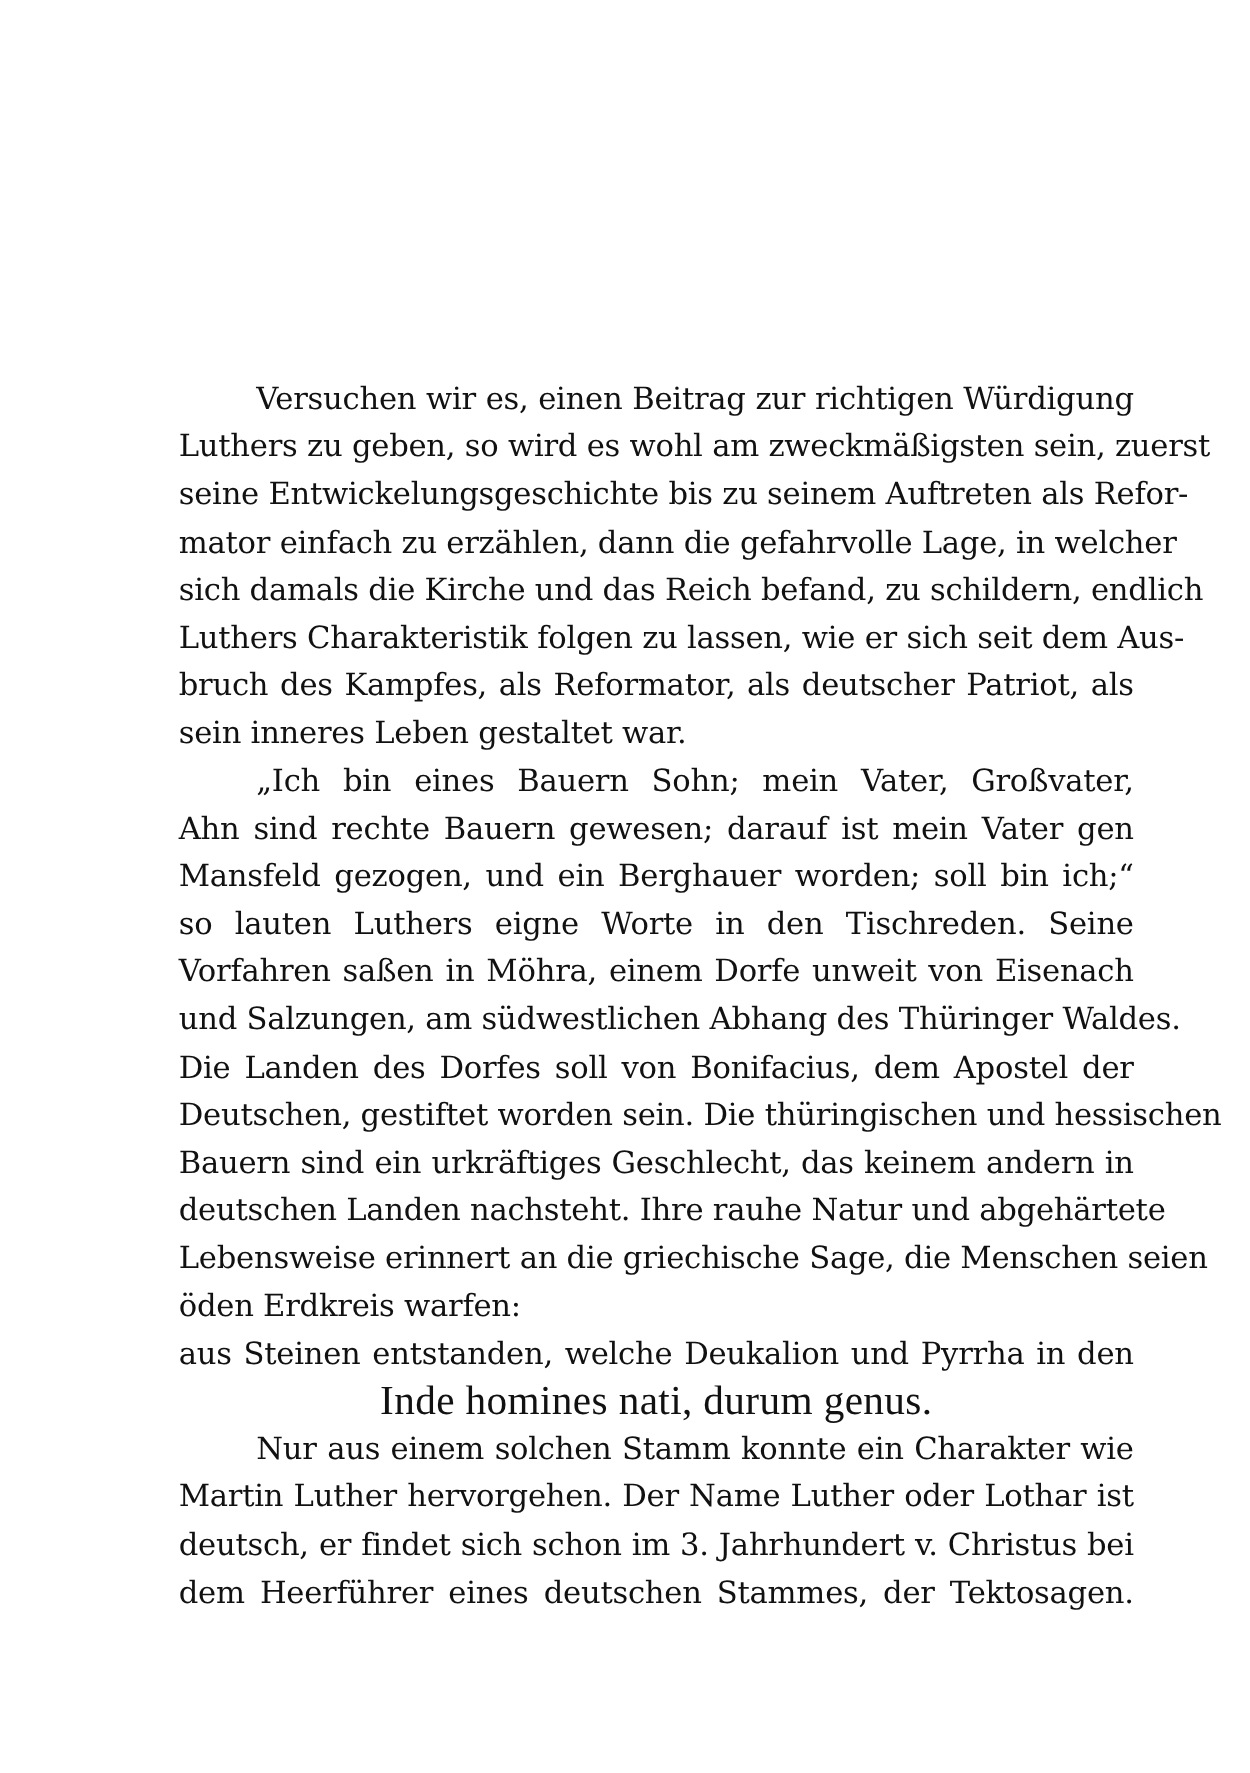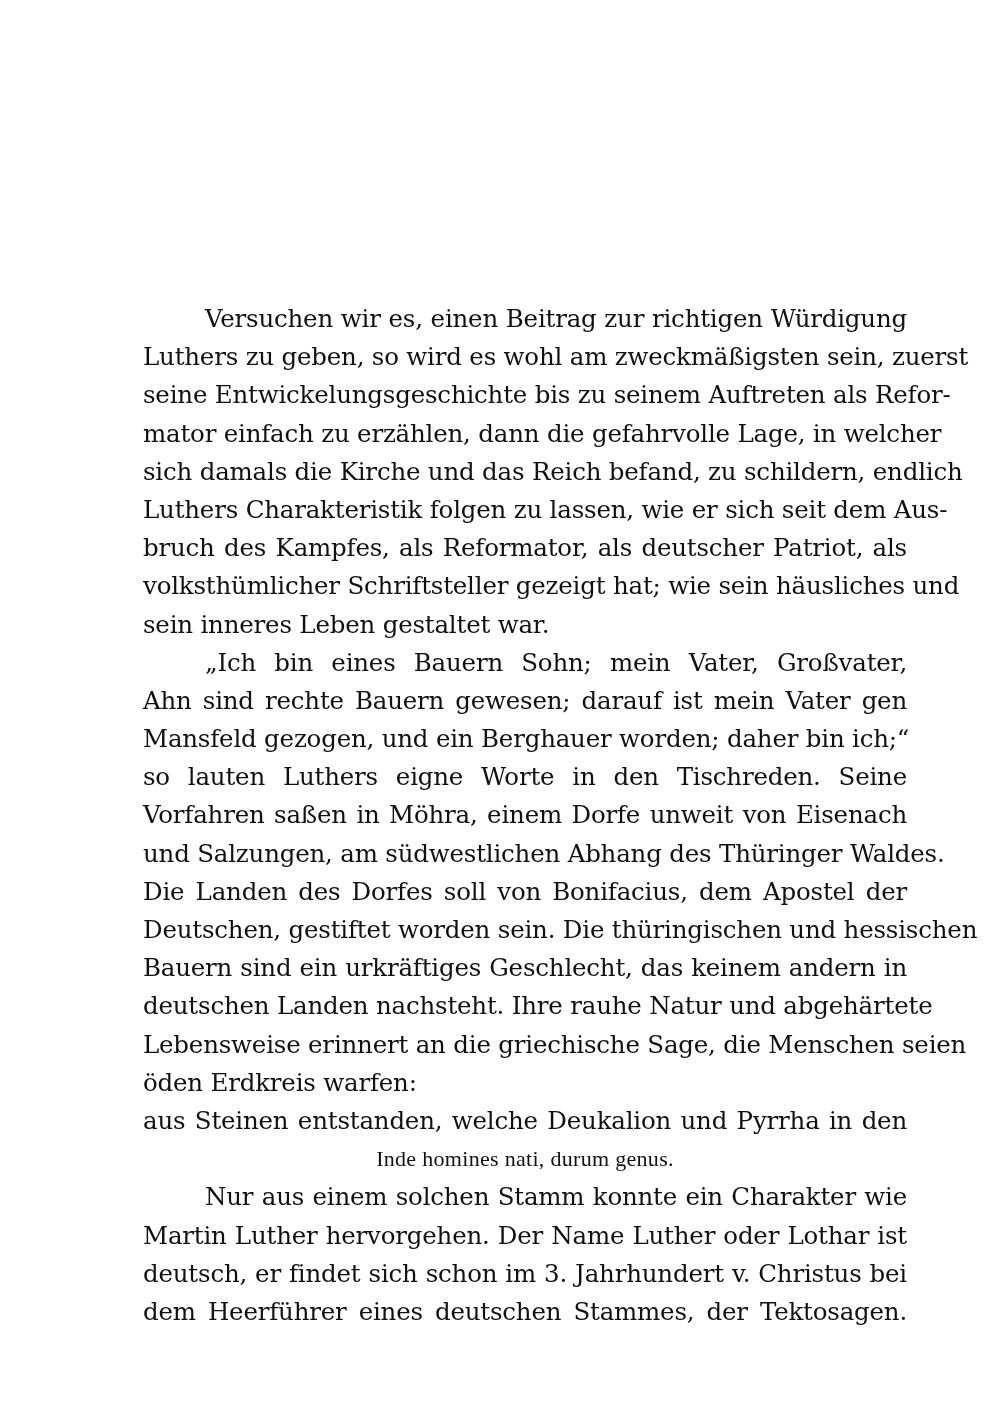--- a/index.html
+++ b/index.html
@@ -37,21 +37,21 @@
       text-align: justify;
       text-align-last: justify;
       letter-spacing: -0.2px;
     }
     .line.indent { padding-left: 62px; }
     .line.last { text-align-last: left; }
     .line.center {
       text-align: center;
       text-align-last: center;
       font-family: "Liberation Serif", "DejaVu Serif", serif;
-      font-size: 22px;
+      font-size: 33px;
       letter-spacing: 0.3px;
     }
     .line span.l {
       display: block;
       width: 100%;
     }
     .line.indent span.l { width: auto; }
   </style>
 </head>
 <body>
@@ -74,37 +74,34 @@
         </div>
       <div class="line">
           <span class="l">sich damals die Kirche und das Reich befand, zu schildern, endlich</span>
         </div>
       <div class="line">
           <span class="l">Luthers Charakteristik folgen zu lassen, wie er sich seit dem Aus-</span>
         </div>
       <div class="line">
           <span class="l">bruch des Kampfes, als Reformator, als deutscher Patriot, als</span>
         </div>
-      <div class="line">
-          <span class="l">volksthümlicher Schriftsteller gezeigt hat; wie sein häusliches und</span>
-        </div>
       <div class="line last">
           <span class="l">sein inneres Leben gestaltet war.</span>
         </div>
     </div>
 
     <div class="paragraph">
       <div class="line indent">
           <span class="l">„Ich bin eines Bauern Sohn; mein Vater, Großvater,</span>
         </div>
       <div class="line">
           <span class="l">Ahn sind rechte Bauern gewesen; darauf ist mein Vater gen</span>
         </div>
       <div class="line">
-          <span class="l">Mansfeld gezogen, und ein Berghauer worden; daher bin ich;“</span>
+          <span class="l">Mansfeld gezogen, und ein Berghauer worden; soll bin ich;“</span>
         </div>
       <div class="line">
           <span class="l">so lauten Luthers eigne Worte in den Tischreden. Seine</span>
         </div>
       <div class="line">
           <span class="l">Vorfahren saßen in Möhra, einem Dorfe unweit von Eisenach</span>
         </div>
       <div class="line">
           <span class="l">und Salzungen, am südwestlichen Abhang des Thüringer Waldes.</span>
         </div>

